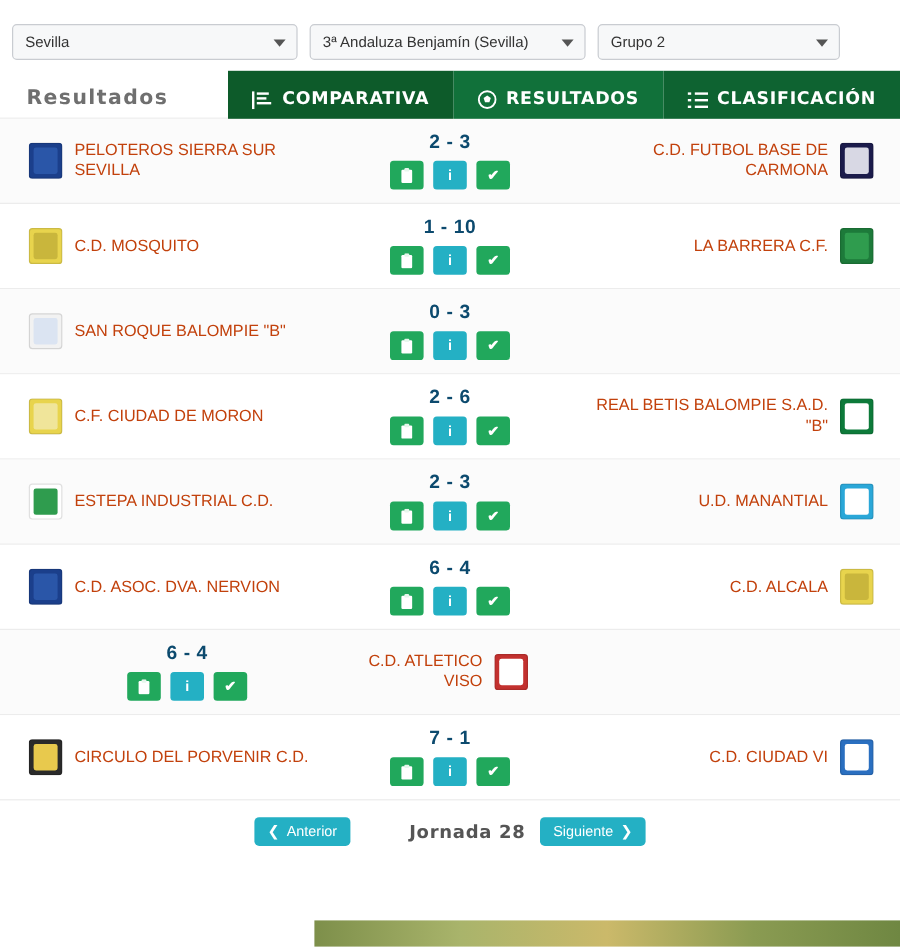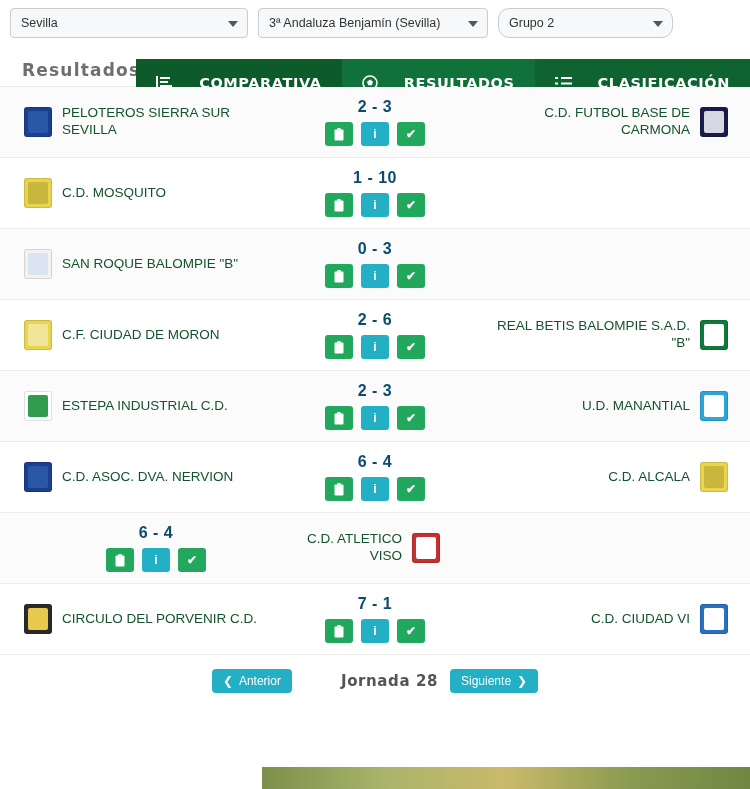--- a/index.html
+++ b/index.html
@@ -9,40 +9,40 @@
     background: #ffffff;
     font-family: "Liberation Sans", sans-serif;
     overflow: hidden;
   }
   .page { position: relative; width: 750px; height: 789px; background:#fff; }
 
   
   .filter-bar {
     display: flex;
     gap: 10px;
-    padding: 8px 10px 6px 10px;
+    padding: 20px 10px 6px 10px;
     align-items: center;
   }
   .select {
     position: relative;
     height: 30px;
     border: 1px solid #c9ccd1;
     border-radius: 4px;
     background: #f7f8f9;
     display: flex;
     align-items: center;
     font-size: 12.5px;
     color: #333;
     padding: 0 26px 0 10px;
     white-space: nowrap;
     overflow: hidden;
   }
   .select.s1 { width: 238px; }
   .select.s2 { width: 230px; }
-  .select.s3 { width: 175px; border-radius: 11px; }
+  .select.s3 { width: 202px; }
   .select .caret {
     position: absolute;
     right: 9px; top: 50%;
     width: 0; height: 0;
     margin-top: -2px;
     border-left: 5px solid transparent;
     border-right: 5px solid transparent;
     border-top: 6px solid #555;
   }
 
@@ -50,21 +50,21 @@
   .tabs {
     display: flex;
     position: absolute;
     right: 0;
     top: 59px;
     height: 48px;
   }
   .tab {
     display: flex;
     align-items: center;
-    gap: 26px;
+    gap: 8px;
     padding: 0 20px;
     color: #fff;
     font-size: 14.5px;
     letter-spacing: 0.6px;
     font-weight: bold;
     text-transform: uppercase;
     font-family: "DejaVu Sans", sans-serif;
   }
   .tab.dark { background: #0d5b2a; }
   .tab.mid  { background: #11713a; }
@@ -93,21 +93,21 @@
     padding: 6px 12px;
   }
   .match:nth-child(odd) { background: #fbfbfb; }
   .match:nth-child(even){ background: #ffffff; }
 
   .team {
     display: flex;
     align-items: center;
     gap: 10px;
     font-size: 13.5px;
-    color: #14532d;
+    color: #c2410c;
   }
   .team.home { justify-content: flex-start; padding-left: 12px; }
   .team.away { justify-content: flex-end; padding-right: 10px; text-align: right; }
   .crest {
     width: 28px; height: 30px;
     flex: 0 0 28px;
     border-radius: 3px;
     position: relative;
     overflow: hidden;
     border: 1px solid rgba(0,0,0,0.12);
@@ -277,20 +277,26 @@
           <span class="mbtn green">
             <svg width="10" height="13" viewBox="0 0 10 13">
                 <rect x="0.5" y="1.5" width="9" height="11" rx="1" fill="#fff"></rect>
                 <rect x="3" y="0" width="4" height="3" rx="1" fill="#e6f6ec"></rect>
               </svg>
           </span>
           <span class="mbtn blue">i</span>
           <span class="mbtn check">✔</span>
         </div>
       </div>
+      <div class="team away">
+        <span class="tname">LA BARRERA C.F.</span>
+        <span class="crest" style="background:#1d7a3a">
+            <span class="inner" style="background:#2f9c4e"></span>
+          </span>
+      </div>
     </div>
 
     <div class="match">
       <div class="team home">
         <span class="crest" style="background:#f2f2f2">
             <span class="inner" style="background:#dbe4f2"></span>
           </span>
         <span class="tname">SAN ROQUE BALOMPIE "B"</span>
       </div>
       <div class="center">

